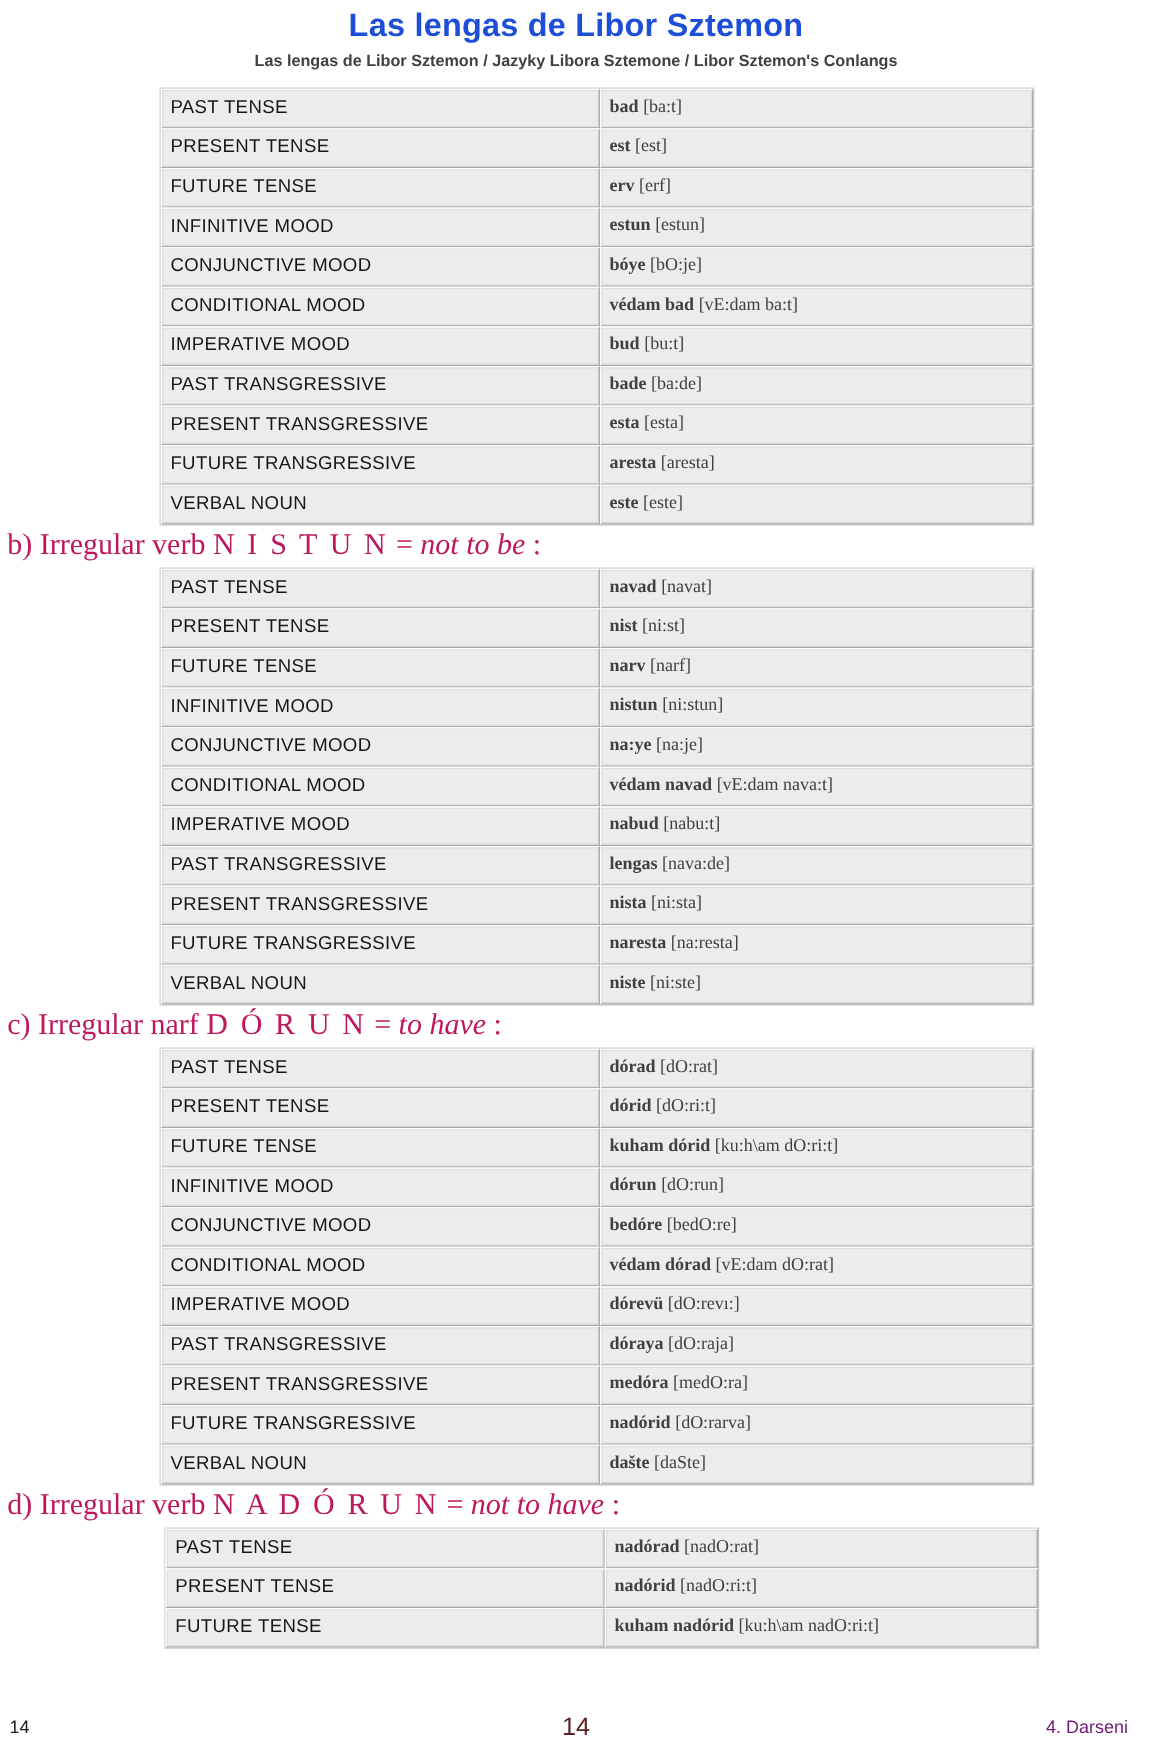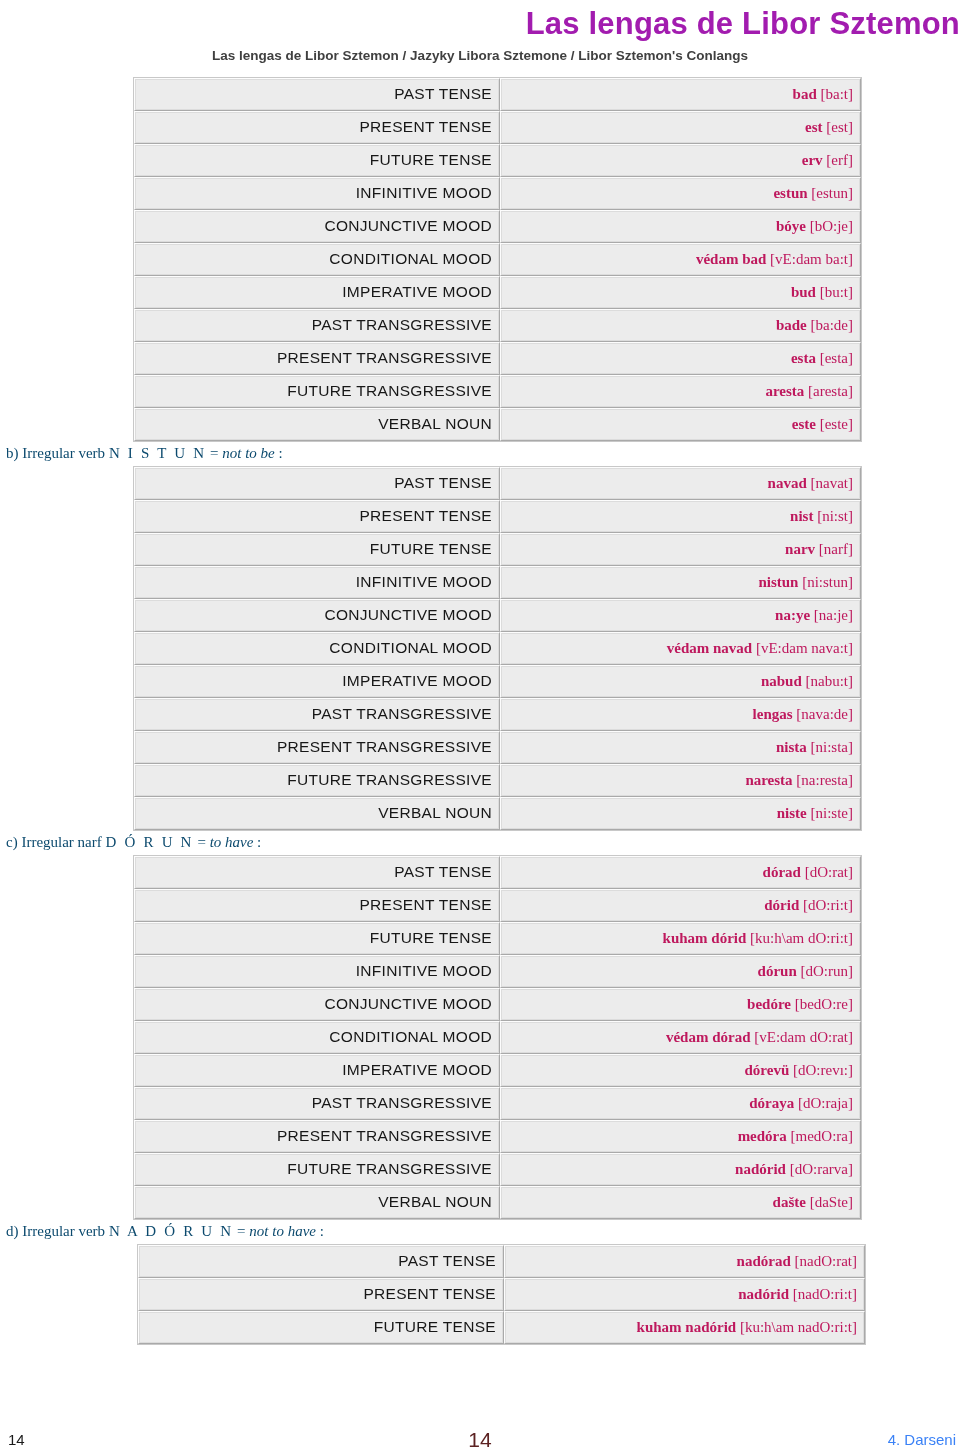--- a/index.html
+++ b/index.html
@@ -17,57 +17,55 @@
     overflow: hidden;
   }
 
   
   .page-header {
     text-align: center;
     padding-top: 6px;
   }
   .doc-title {
     font-family: "Liberation Sans", sans-serif;
-    font-size: 31px;
+    font-size: 27px;
     font-weight: 700;
     letter-spacing: 0.2px;
-    color: #a21caf;
+    color: #1d4ed8;
     line-height: 1.15;
     margin: 0;
-    text-align: right;
   }
   .doc-subtitle {
     font-family: "Liberation Sans", sans-serif;
     font-size: 13.5px;
     font-weight: 700;
     color: #404040;
     margin: 6px 0 0 0;
     line-height: 1.15;
   }
 
   
   .section-heading {
     font-family: "Liberation Serif", serif;
-    font-size: 15px;
-    color: #0c4a6e;
+    font-size: 25px;
+    color: #be185d;
     margin: 0;
     padding: 3px 0 4px 6px;
     white-space: nowrap;
   }
   .section-heading .verb-name {
     letter-spacing: 2.2px;
   }
   .section-heading .gloss {
     font-style: italic;
   }
 
   
   .conj-table-wrap {
     padding-left: 133px;
-    text-align: right;
   }
   .conj-table-wrap.indent-extra {
     padding-left: 137px;
   }
   table.conj-table {
     border-collapse: separate;
     border-spacing: 0;
     width: 697px;
     background: #ffffff;
     border: 1px solid #c8c8c8;
@@ -93,21 +91,21 @@
     font-size: 15.5px;
     font-weight: 400;
     letter-spacing: 0.3px;
     color: #171717;
     white-space: nowrap;
   }
   td.col-form {
     width: 345px;
     font-family: "Liberation Serif", serif;
     font-size: 15px;
-    color: #be185d;
+    color: #404040;
     white-space: nowrap;
   }
   td.col-form .form {
     font-weight: 700;
   }
   td.col-form .ipa {
     font-weight: 400;
   }
 
   
@@ -131,25 +129,25 @@
     left: 0;
     right: 0;
     bottom: 2px;
     text-align: center;
     font-family: "Liberation Sans", sans-serif;
     font-size: 21px;
     color: #5c2222;
   }
   .footer-right {
     position: absolute;
-    right: 4px;
+    right: 20px;
     bottom: 6px;
     font-family: "Liberation Sans", sans-serif;
     font-size: 15px;
-    color: #3b82f6;
+    color: #701a75;
   }
   .spacer-top { height: 14px; }
 </style>
 </head>
 <body>
 
 <div class="page-header">
   <div class="doc-title">Las lengas de Libor Sztemon</div>
   <div class="doc-subtitle">Las lengas de Libor Sztemon / Jazyky Libora Sztemone / Libor Sztemon's Conlangs</div>
 </div>

